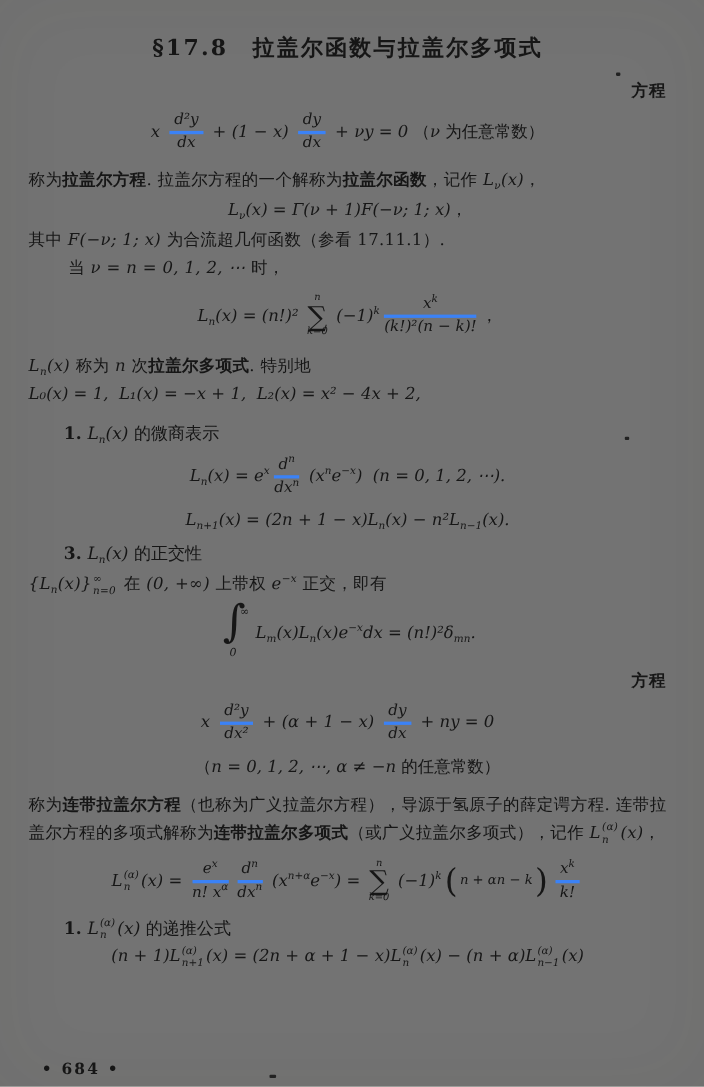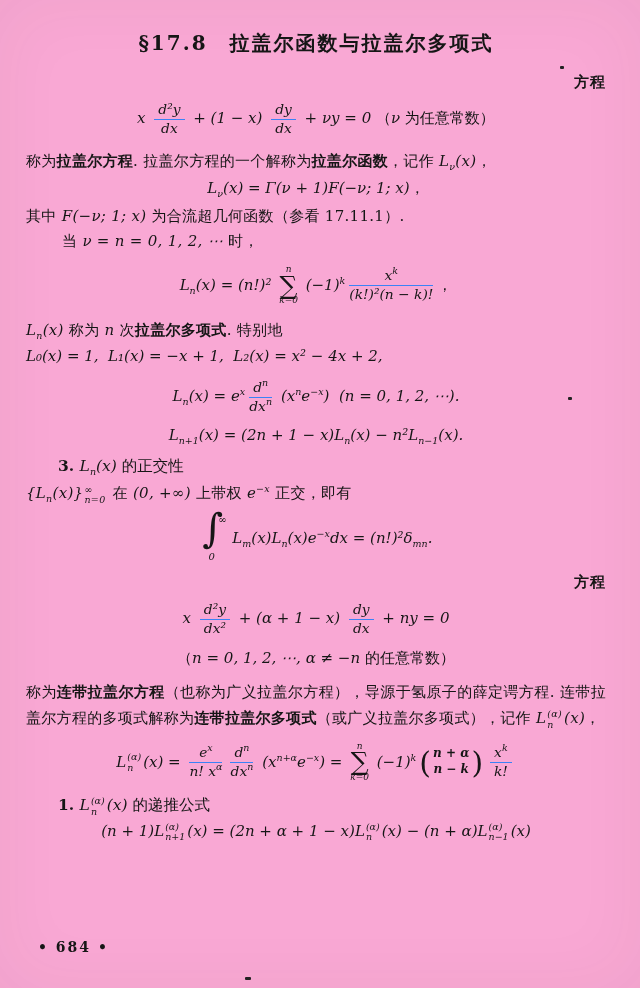--- a/index.html
+++ b/index.html
@@ -1,21 +1,21 @@
 <!DOCTYPE html>
 <html><head>
 <meta charset="utf-8">
 <style>
   * { margin:0; padding:0; box-sizing:border-box; }
   html,body { background:#e9e7e1; }
   .page {
     position:relative;
     width:640px; height:988px;
     margin:0 auto;
-    background:#f9a8d4;
+    background:#737373;
     color:#161616;
     font-family:"DejaVu Serif","Liberation Serif",serif;
     font-size:15px;
     padding:20px 34px 0 26px;
     overflow:hidden;
     box-shadow: inset 0 0 70px rgba(60,50,30,0.05);
   }
   .it { font-style:italic; }
   .cn { font-style:normal; }
   .bd { font-weight:700; }
@@ -33,41 +33,41 @@
   .indent { margin-left:36px; }
   .disp { text-align:center; white-space:pre-wrap; }
   .disp.m1 { margin:10px 0 12px 0; }
   .disp.m2 { margin:4px 0 6px 0; }
   .sechead { margin:12px 0 4px 32px; font-size:15.5px; }
   .polyline { line-height:1.72; white-space:pre-wrap; }
   .frac {
     display:inline-block; text-align:center; vertical-align:middle;
     line-height:1.15; margin:0 4px; font-style:italic; font-size:0.92em;
   }
-  .frac .num { display:block; border-bottom:1px solid #3b82f6; padding:0 4px 1px; }
+  .frac .num { display:block; border-bottom:3px solid #3b82f6; padding:0 4px 1px; }
   .frac .den { display:block; padding-top:1px; }
   .sum {
     display:inline-flex; flex-direction:column; align-items:center;
     vertical-align:middle; line-height:1; margin:0 3px;
   }
   .sum .lim { font-size:9px; font-style:italic; line-height:1.1; }
   .sum .sig { font-size:25px; font-style:normal; line-height:0.85; }
   .int { display:inline-block; position:relative; width:26px; height:44px; vertical-align:middle; margin-right:2px; }
   .int .isym { position:absolute; left:3px; top:-9px; font-size:40px; font-style:normal; line-height:1; }
   .int .itop { position:absolute; right:-1px; top:-3px; font-size:10px; font-style:italic; }
   .int .ibot { position:absolute; left:9px; bottom:-1px; font-size:10px; font-style:italic; }
   .ss {
     display:inline-flex; flex-direction:column; align-items:flex-start;
     vertical-align:middle; line-height:1.15; font-size:9.5px; font-style:italic;
     margin:0 2px 0 1px; transform:translateY(1px);
   }
   .binom { display:inline-flex; align-items:center; vertical-align:middle; margin:0 3px; }
   .binom .par { font-size:30px; font-style:normal; font-weight:300; line-height:0.9; }
-  .binom .bcol { display:inline-flex; flex-direction:column; align-items:center; font-size:12px; line-height:1.3; margin:0 2px;font-weight:bold; }
-  .footer { position:absolute; left:38px; bottom:33px; font-weight:700; font-size:14px; letter-spacing:2px; }
+  .binom .bcol { display:inline-flex; flex-direction:row; align-items:center; font-size:12px; line-height:1.3; margin:0 2px; }
+  .footer { position:absolute; left:38px; bottom:8px; font-weight:700; font-size:14px; letter-spacing:2px; }
   .speck { position:absolute; background:#222; border-radius:1px; }
 </style>
 </head>
 <body>
 
 <div class="page">
 
   <h1 class="title">§17.8　拉盖尔函数与拉盖尔多项式</h1>
 
   <div class="label">方程</div>
@@ -76,20 +76,21 @@
   <p class="para"><span class="cn">称为</span><span class="cn bd">拉盖尔方程</span><span class="cn">. 拉盖尔方程的一个解称为</span><span class="cn bd">拉盖尔函数</span><span class="cn">，记作 </span><span class="it">L</span><sub>ν</sub><span class="it">(x)</span><span class="cn">，</span></p>
   <div class="disp m2"><span class="it">L</span><sub>ν</sub><span class="it">(x) = Γ(ν + 1)F(−ν; 1; x)</span><span class="cn">，</span></div>
   <p class="para tight"><span class="cn">其中 </span><span class="it">F(−ν; 1; x)</span><span class="cn"> 为合流超几何函数（参看 17.11.1）.</span></p>
   <p class="para tight indent"><span class="cn">当 </span><span class="it">ν = n = 0, 1, 2, ⋯</span><span class="cn"> 时，</span></p>
 
   <div class="disp m1"><span class="it">L</span><sub>n</sub><span class="it">(x) = (n!)² </span><span class="sum"><span class="lim">n</span><span class="sig">∑</span><span class="lim">k=0</span></span><span class="it"> (−1)</span><sup>k</sup><span class="frac"><span class="num"><span class="it">x</span><sup>k</sup></span><span class="den">(k!)²(n − k)!</span></span><span class="cn">，</span></div>
 
   <p class="para tight"><span class="it">L</span><sub>n</sub><span class="it">(x)</span><span class="cn"> 称为 </span><span class="it">n</span><span class="cn"> 次</span><span class="cn bd">拉盖尔多项式</span><span class="cn">. 特别地</span></p>
   <div class="polyline"><span class="it">L₀(x) = 1,  L₁(x) = −x + 1,  L₂(x) = x² − 4x + 2,</span></div>
 
+  <div class="sechead"><span class="cn bd">1. </span><span class="it">L</span><sub>n</sub><span class="it">(x)</span><span class="cn"> 的微商表示</span></div>
   <div class="disp m1"><span class="it">L</span><sub>n</sub><span class="it">(x) = e</span><sup>x</sup><span class="frac"><span class="num"><span class="it">d</span><sup>n</sup></span><span class="den"><span class="it">dx</span><sup>n</sup></span></span><span class="it"> (x</span><sup>n</sup><span class="it">e</span><sup>−x</sup><span class="it">)  (n = 0, 1, 2, ⋯).</span></div>
 
   <div class="disp m2"><span class="it">L</span><sub>n+1</sub><span class="it">(x) = (2n + 1 − x)L</span><sub>n</sub><span class="it">(x) − n²L</span><sub>n−1</sub><span class="it">(x).</span></div>
 
   <div class="sechead"><span class="cn bd">3. </span><span class="it">L</span><sub>n</sub><span class="it">(x)</span><span class="cn"> 的正交性</span></div>
   <p class="para tight"><span class="it">{L</span><sub>n</sub><span class="it">(x)}</span><span class="ss">
         <span>∞</span>
         <span>n=0</span>
       </span><span class="cn"> 在 </span><span class="it">(0, +∞)</span><span class="cn"> 上带权 </span><span class="it">e</span><sup>−x</sup><span class="cn"> 正交，即有</span></p>
   <div class="disp m1"><span class="int"><span class="isym">∫</span><span class="itop">∞</span><span class="ibot">0</span></span><span class="it"> L</span><sub>m</sub><span class="it">(x)L</span><sub>n</sub><span class="it">(x)e</span><sup>−x</sup><span class="it">dx = (n!)²δ</span><sub>mn</sub><span class="it">.</span></div>

